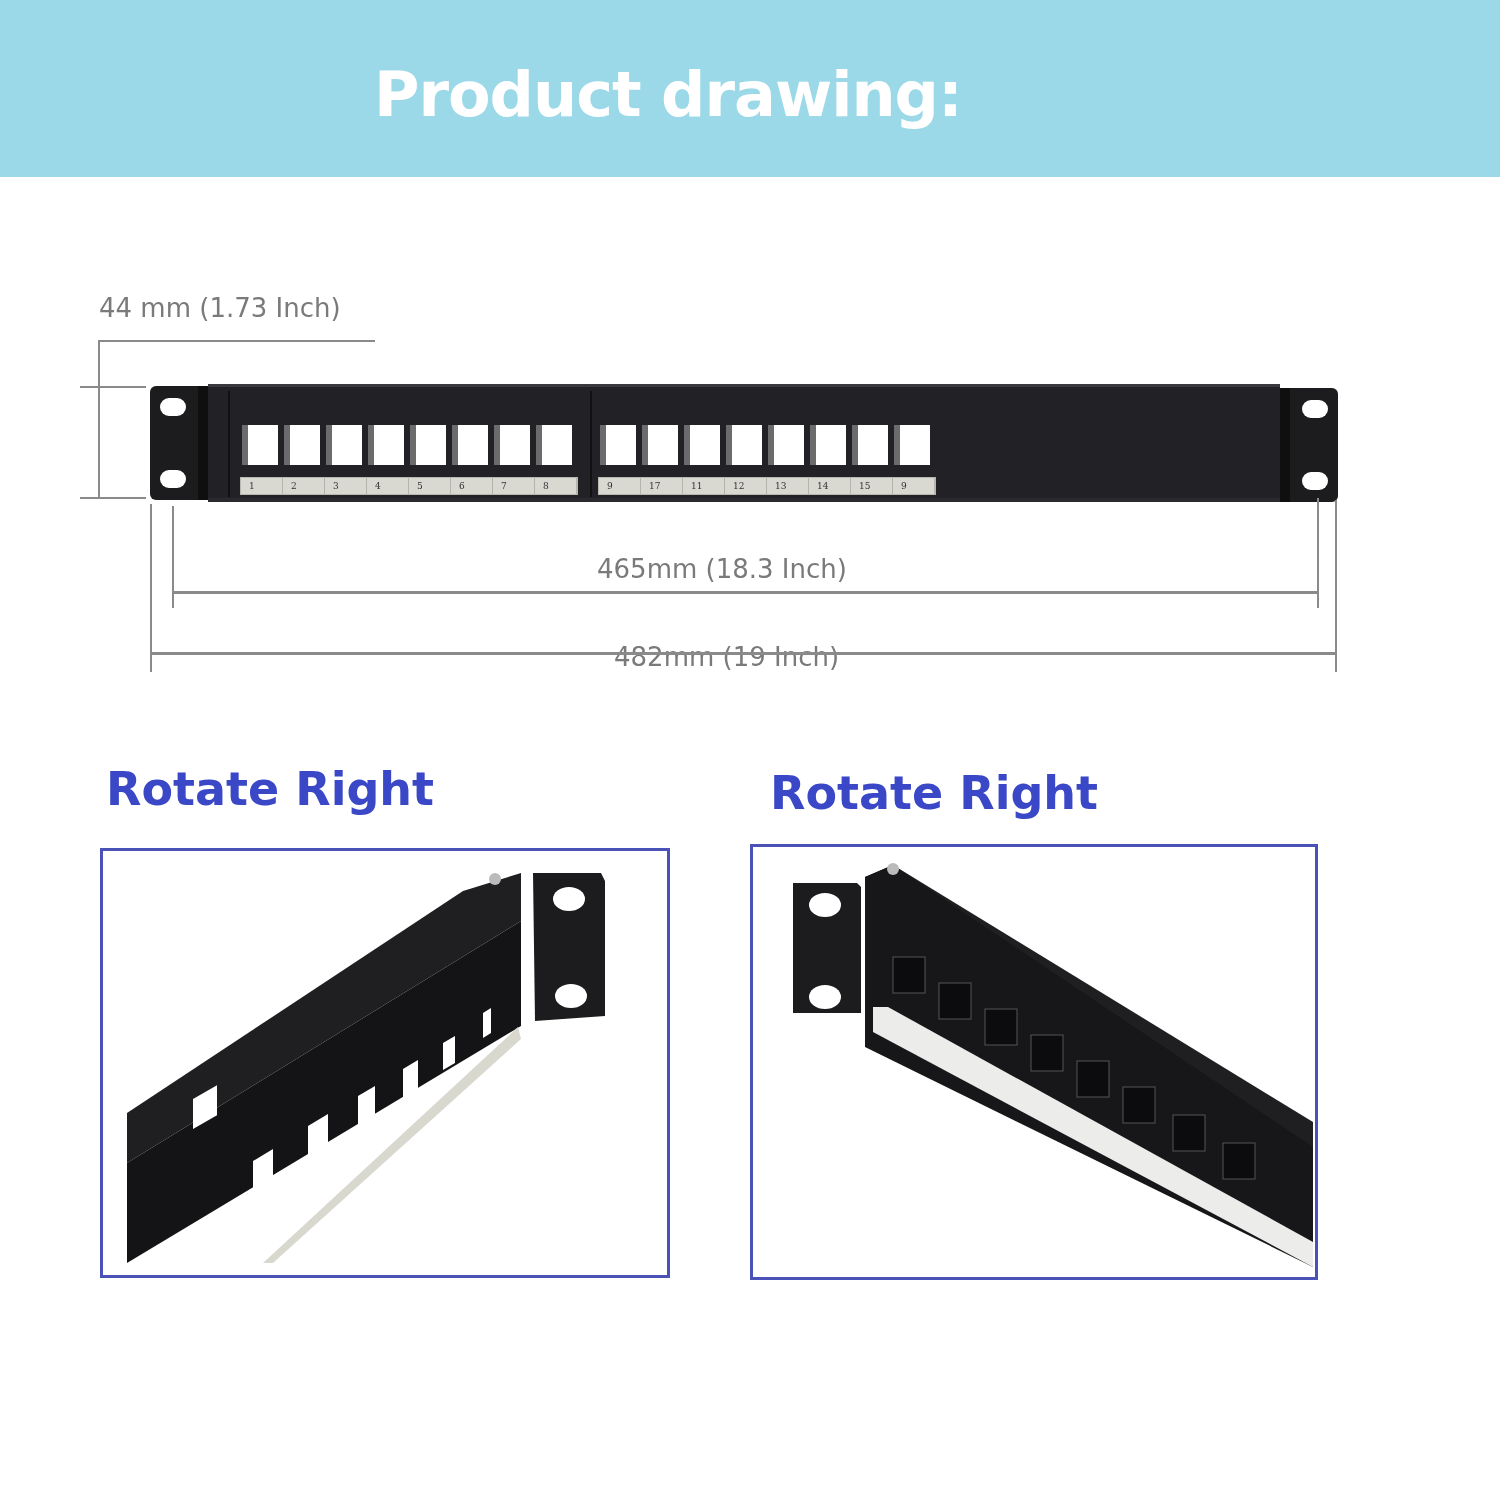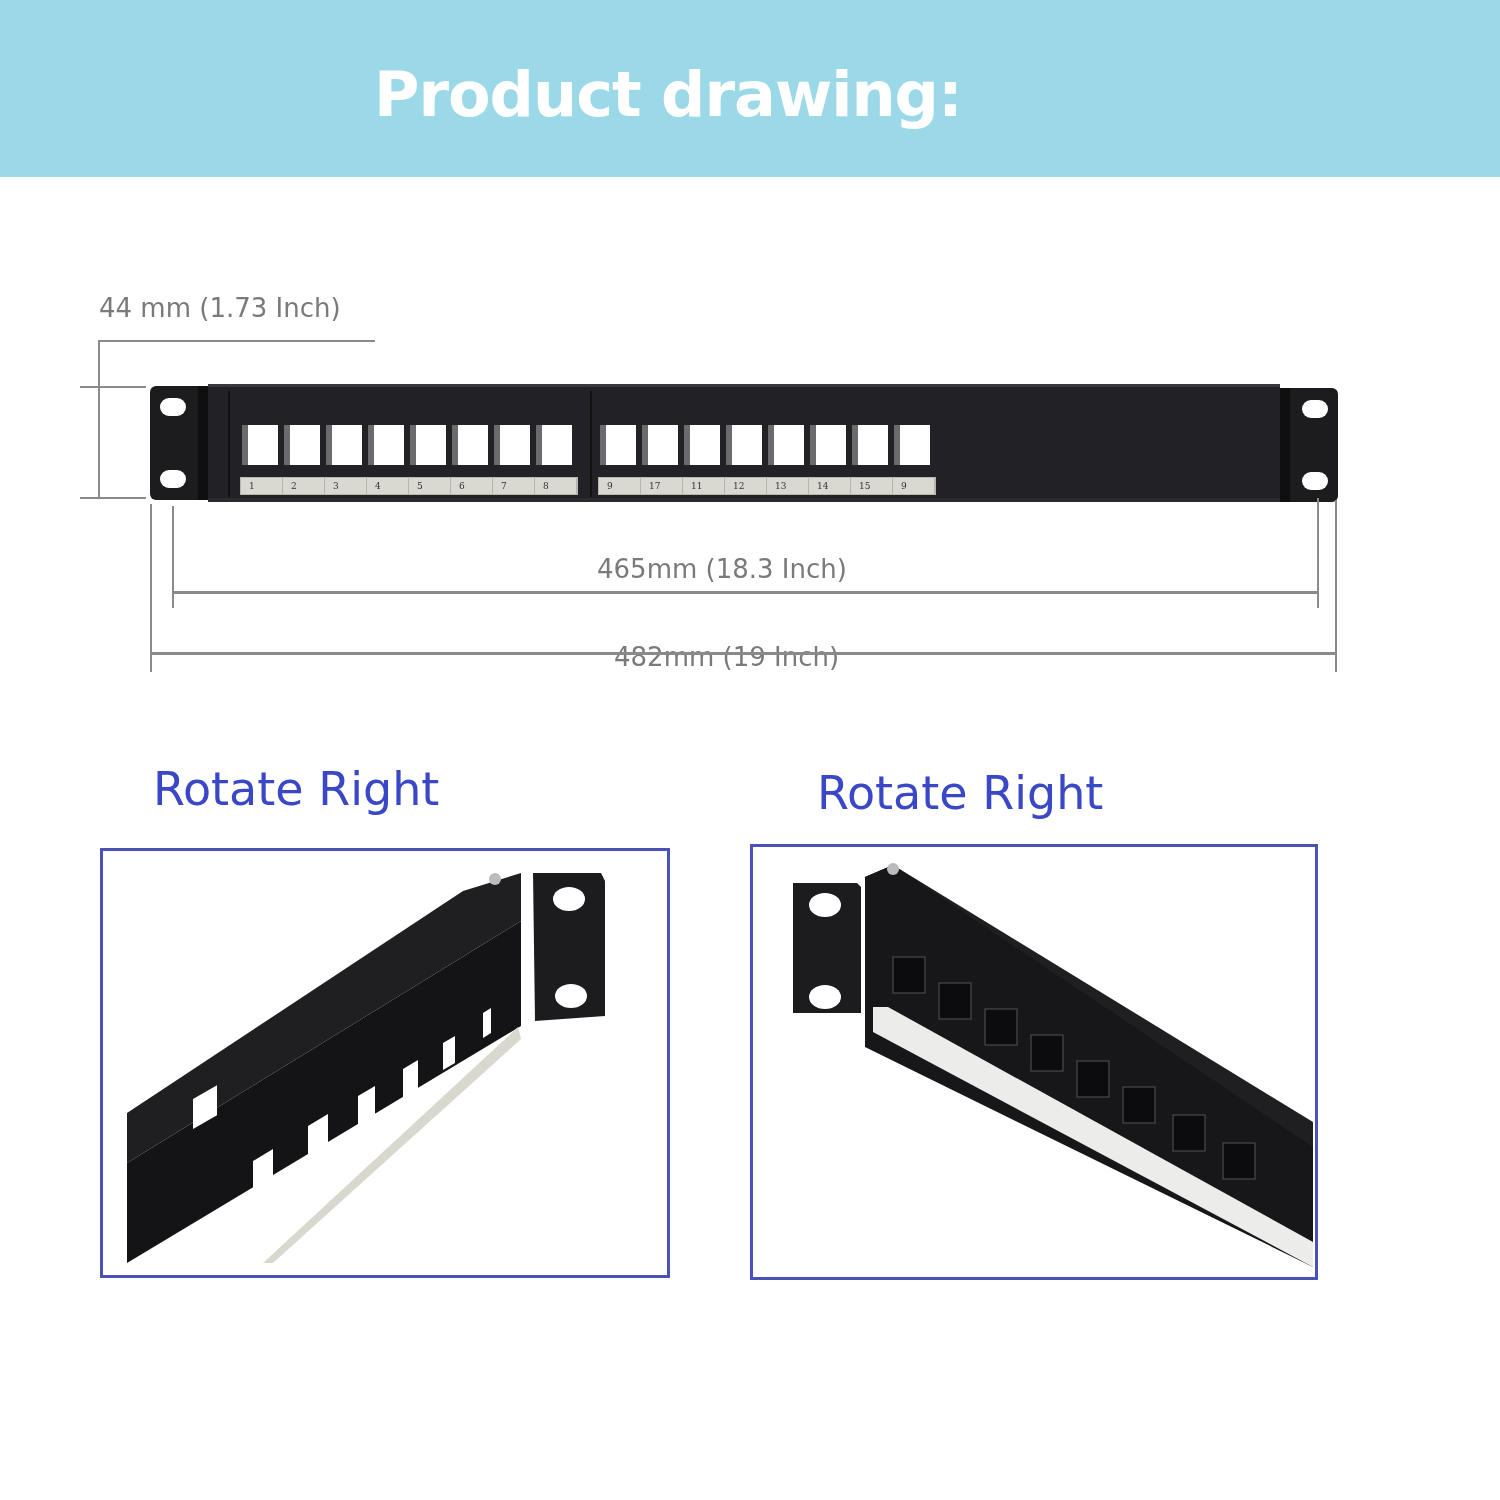--- a/index.html
+++ b/index.html
@@ -58,22 +58,22 @@
       position: absolute; top: 86px; left: 10px; height: 18px; display: flex;
       background: #d9d9d2; border: 1px solid #b8b8b0;
     }
     .label-cell {
       width: 42px; height: 100%; border-right: 1px solid #b5b5ad;
       font-family: "DejaVu Serif", serif; font-size: 9px; color: #333;
       padding-left: 8px; line-height: 17px;
     }
 
     .caption {
-      position: absolute; color: #3a47c6; font-weight: normal; font-size: 46px;
-      font-family: "DejaVu Sans", sans-serif; white-space: nowrap; margin-left: 47px;
+      position: absolute; color: #3a47c6; font-weight: bold; font-size: 46px;
+      font-family: "DejaVu Sans", sans-serif; white-space: nowrap;
     }
     .photo-frame {
       position: absolute; border: 3px solid #4a52b8; background: #fff; overflow: hidden;
     }
     .photo-frame svg { position: absolute; left: 0; top: 0; }
   </style>
 </head>
 <body>
 
 <div class="banner">

